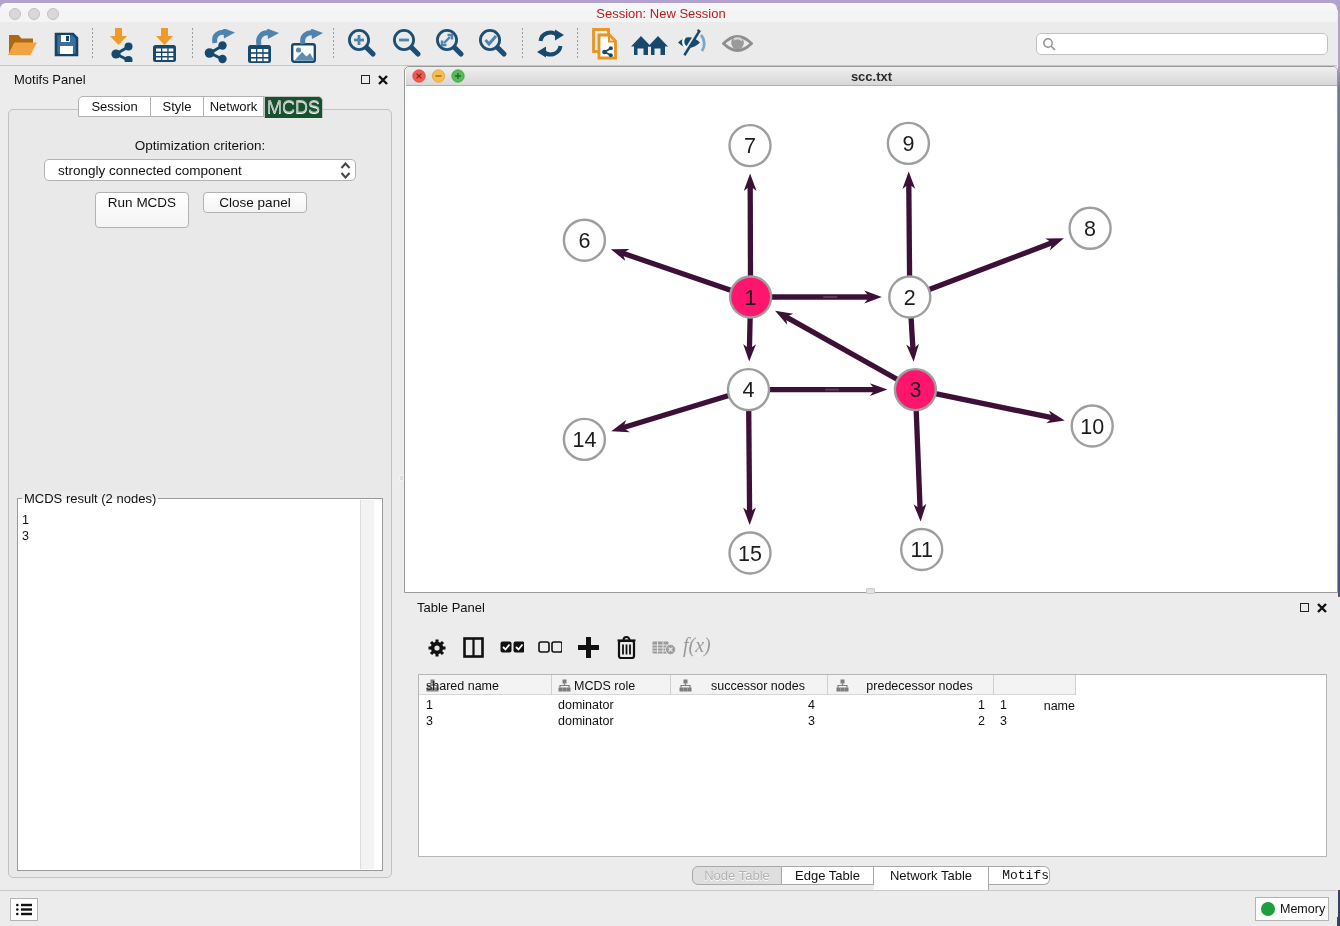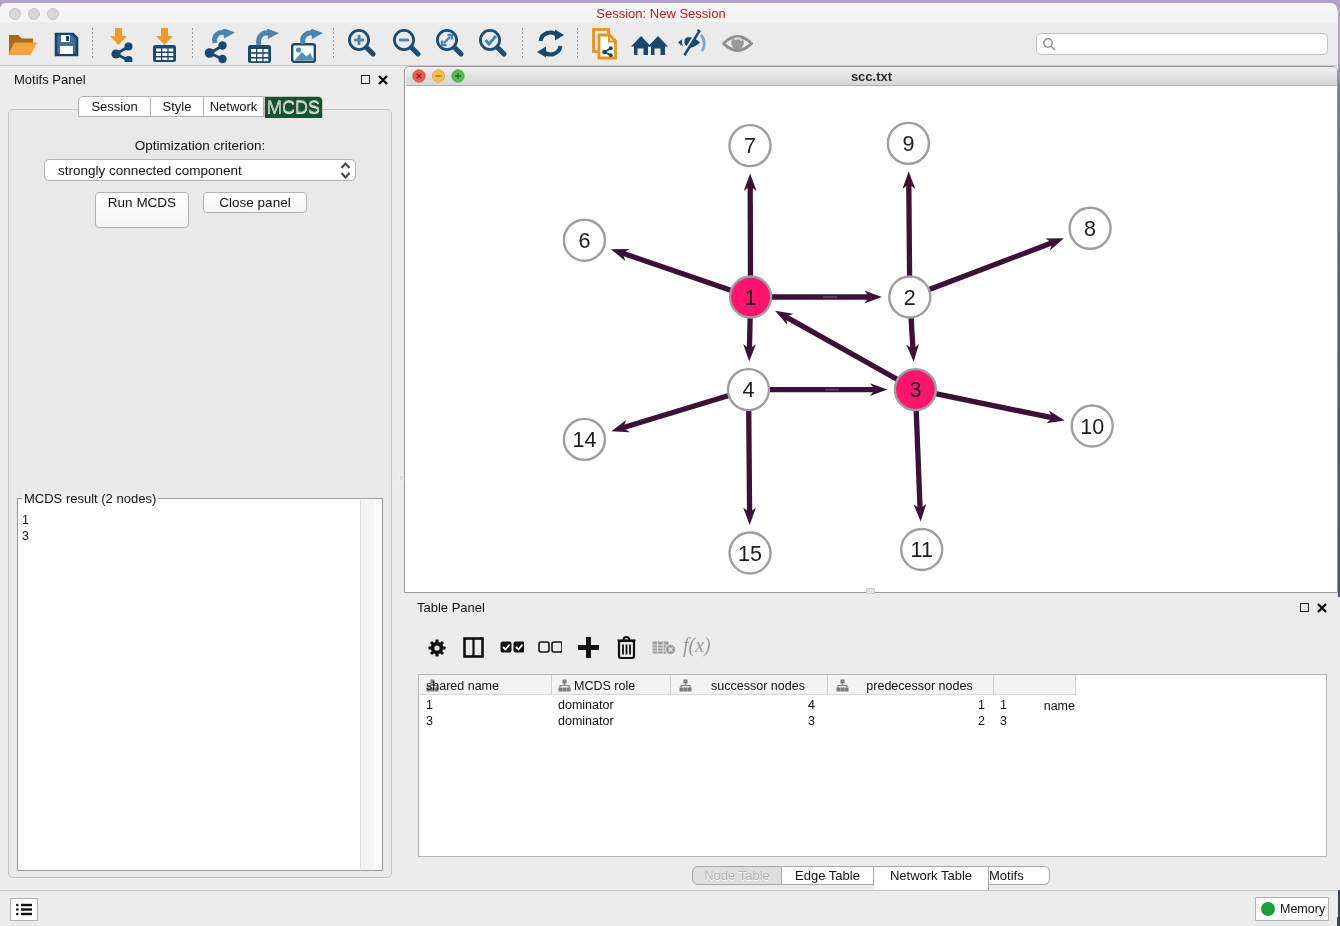--- a/index.html
+++ b/index.html
@@ -408,21 +408,21 @@
 <div class="abs" style="left:1000px;top:698px;font-size:12.5px;color:#111;">1</div>
 <div class="abs" style="left:426px;top:714px;font-size:12.5px;color:#111;">3</div>
 <div class="abs" style="left:558px;top:714px;font-size:12.5px;color:#111;">dominator</div>
 <div class="abs" style="left:700px;top:714px;width:115px;text-align:right;font-size:12.5px;color:#111;">3</div>
 <div class="abs" style="left:870px;top:714px;width:115px;text-align:right;font-size:12.5px;color:#111;">2</div>
 <div class="abs" style="left:1000px;top:714px;font-size:12.5px;color:#111;">3</div>
 
 <div class="abs" style="left:692px;top:866px;width:90px;height:19px;background:#dedede;border:1px solid #a8a8a8;border-radius:6px 0 0 6px;line-height:18px;text-align:center;font-size:13px;color:#b2b2b2;text-shadow:0 1px 0 #fff;">Node Table</div>
 <div class="abs" style="left:782px;top:866px;width:92px;height:19px;background:#fff;border:1px solid #a8a8a8;border-left:none;line-height:18px;text-align:center;font-size:13px;color:#111;">Edge Table</div>
 <div class="abs" style="left:874px;top:866px;width:115px;height:25px;background:#fff;border:1px solid #a8a8a8;border-left:none;line-height:18px;text-align:center;font-size:13px;color:#111;">Network Table</div>
-<div class="abs" style="left:989px;top:866px;width:61px;height:19px;background:#fff;border:1px solid #a8a8a8;border-left:none;border-radius:0 6px 6px 0;line-height:18px;text-align:left;font-size:13px;color:#111;">Motifs</div>
+<div class="abs" style="left:989px;top:866px;width:61px;height:19px;background:#fff;border:1px solid #a8a8a8;border-left:none;border-radius:0 6px 6px 0;line-height:18px;text-align:right;font-size:13px;color:#111;font-family:Liberation Mono, monospace;">Motifs</div>
 
 <div class="abs" style="left:0;top:890px;width:1337px;height:36px;background:#ececec;border-top:1px solid #c9c9c9;"></div>
 <div class="abs" style="left:10px;top:898px;width:28px;height:23px;background:#fdfdfd;border:1px solid #b3b3b3;"></div>
 <svg class="abs" style="left:16px;top:903px" width="16" height="13" viewBox="0 0 16 13">
 <g stroke="#111" stroke-width="2.4">
       <line x1="5" y1="2" x2="16" y2="2"></line>
       <line x1="5" y1="6.5" x2="16" y2="6.5"></line>
       <line x1="5" y1="11" x2="16" y2="11"></line>
     </g>
 <g fill="#111">

